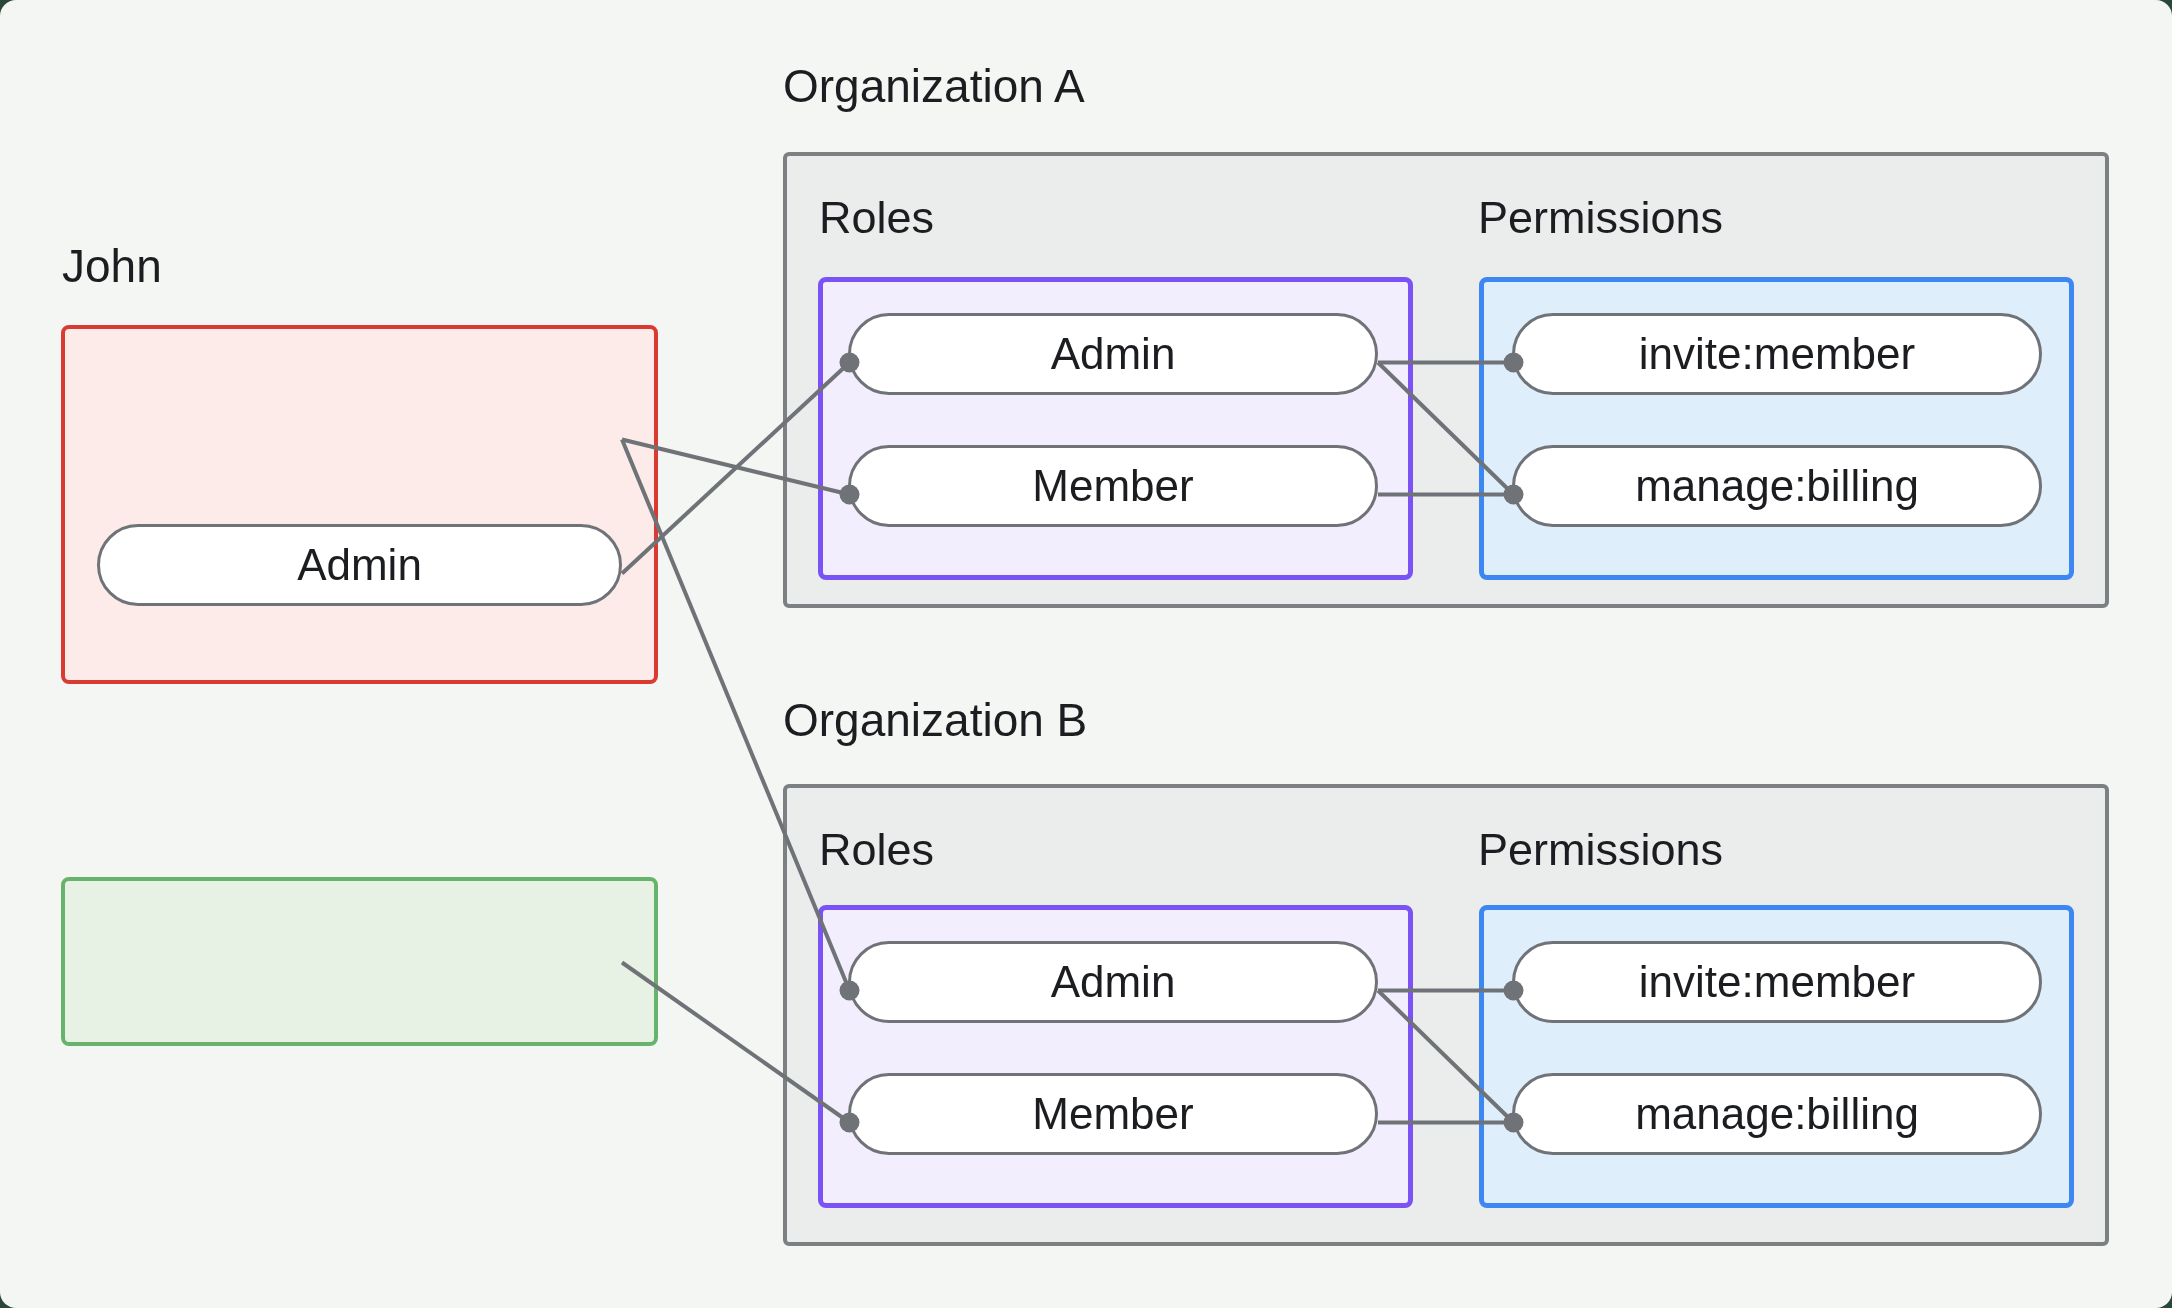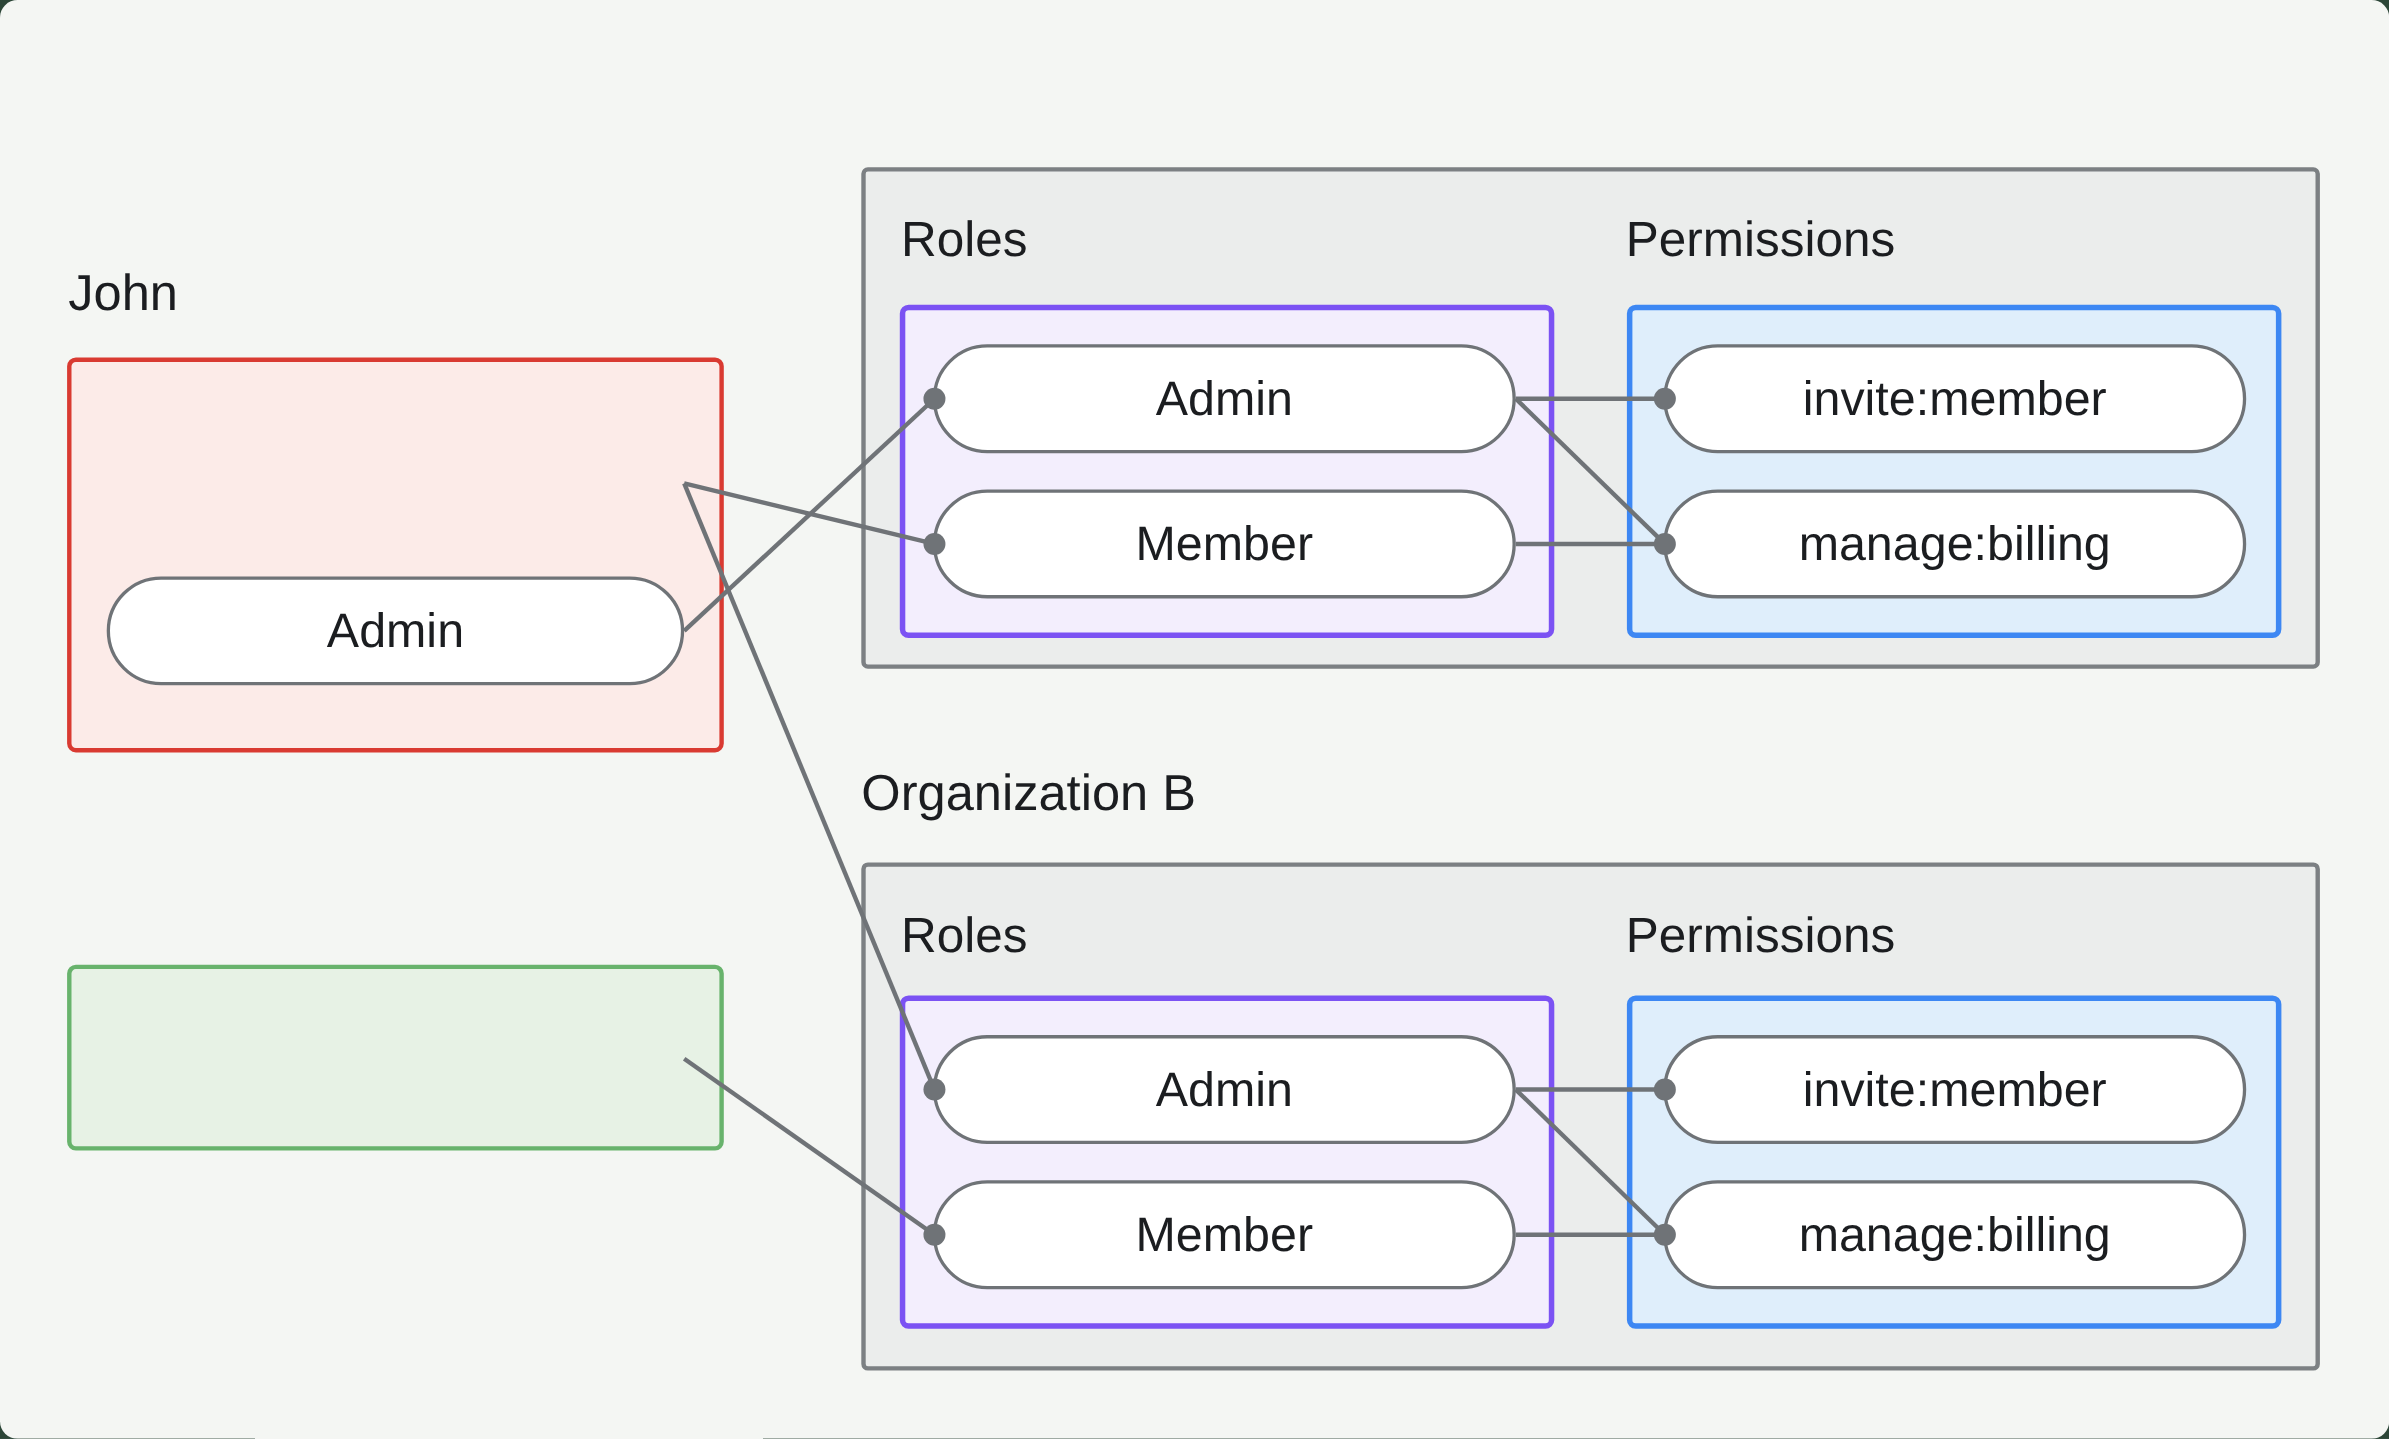--- a/index.html
+++ b/index.html
@@ -39,21 +39,21 @@
     border-radius: 8px;
   }
   .gbox.users { border: 4px solid var(--users-border); background: var(--users-fill); }
   .gbox.m2m   { border: 4px solid var(--m2m-border);   background: var(--m2m-fill); }
   .gbox.org   { border: 4px solid var(--org-border);   background: var(--org-fill); border-radius: 6px; }
   .gbox.roles { border: 5px solid var(--roles-border); background: var(--roles-fill); }
   .gbox.perms { border: 5px solid var(--perms-border); background: var(--perms-fill); }
   .pill {
     position: absolute;
     box-sizing: border-box;
-    height: 99px;
+    height: 82px;
     border: 3px solid var(--node-border, #6f7377);
     border-radius: 50px;
     background: var(--node-fill, #ffffff);
     display: flex;
     align-items: center;
     justify-content: center;
   }
   .pill span {
     font-size: 44px;
     color: var(--text, #1b1d20);
@@ -74,20 +74,21 @@
   <div class="gbox users" style="left:61px;top:325px;width:597px;height:359px"></div>
   <div class="gbox m2m" style="left:61px;top:877px;width:597px;height:169px"></div>
   <div class="gbox org" style="left:783px;top:152px;width:1326px;height:456px"></div>
   <div class="gbox org" style="left:783px;top:784px;width:1326px;height:462px"></div>
   <div class="gbox roles" style="left:818px;top:277px;width:595px;height:303px"></div>
   <div class="gbox perms" style="left:1479px;top:277px;width:595px;height:303px"></div>
   <div class="gbox roles" style="left:818px;top:905px;width:595px;height:303px"></div>
   <div class="gbox perms" style="left:1479px;top:905px;width:595px;height:303px"></div>
 
   <div class="label" style="left:62px;top:240px">John</div>
+  <div class="label" style="left:783px;top:60px">Organization A</div>
   <div class="label" style="left:783px;top:694px">Organization B</div>
   <div class="sublabel" style="left:819px;top:192px">Roles</div>
   <div class="sublabel" style="left:1478px;top:192px">Permissions</div>
   <div class="sublabel" style="left:819px;top:824px">Roles</div>
   <div class="sublabel" style="left:1478px;top:824px">Permissions</div>
 
   <div class="pill" style="left:97px;top:524px;width:525px">
     <span>Admin</span>
     </div>
 

